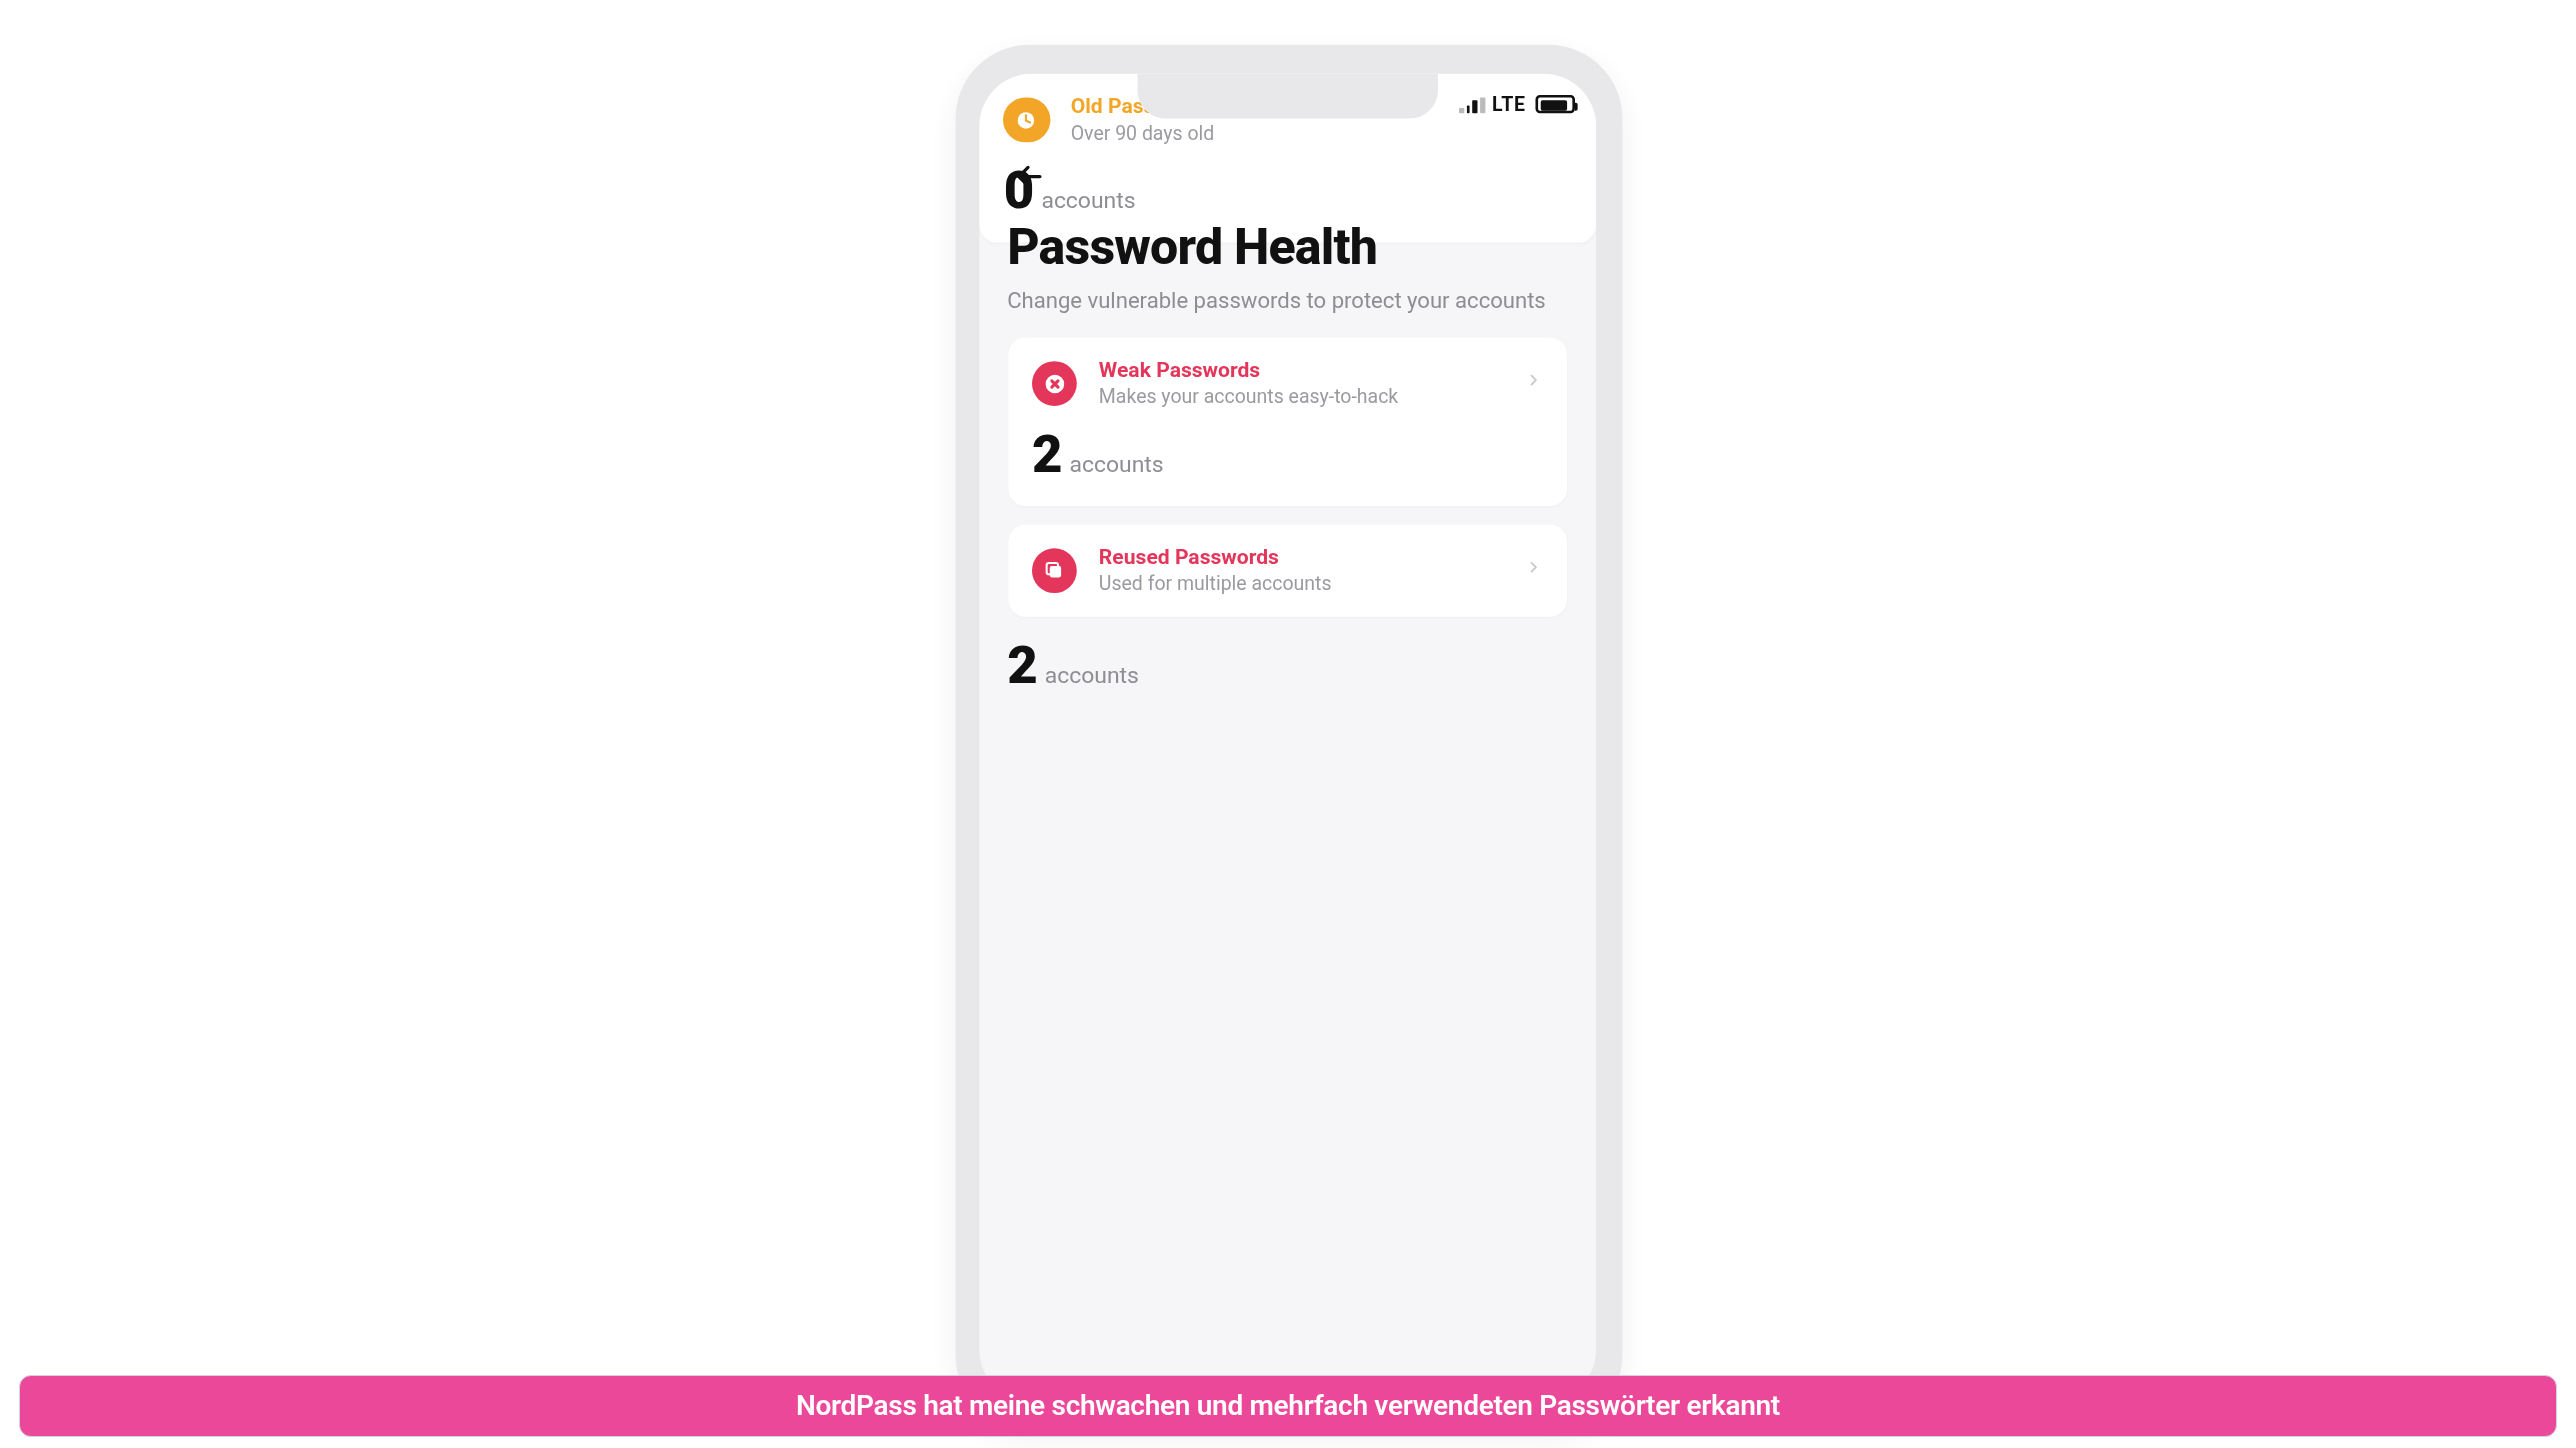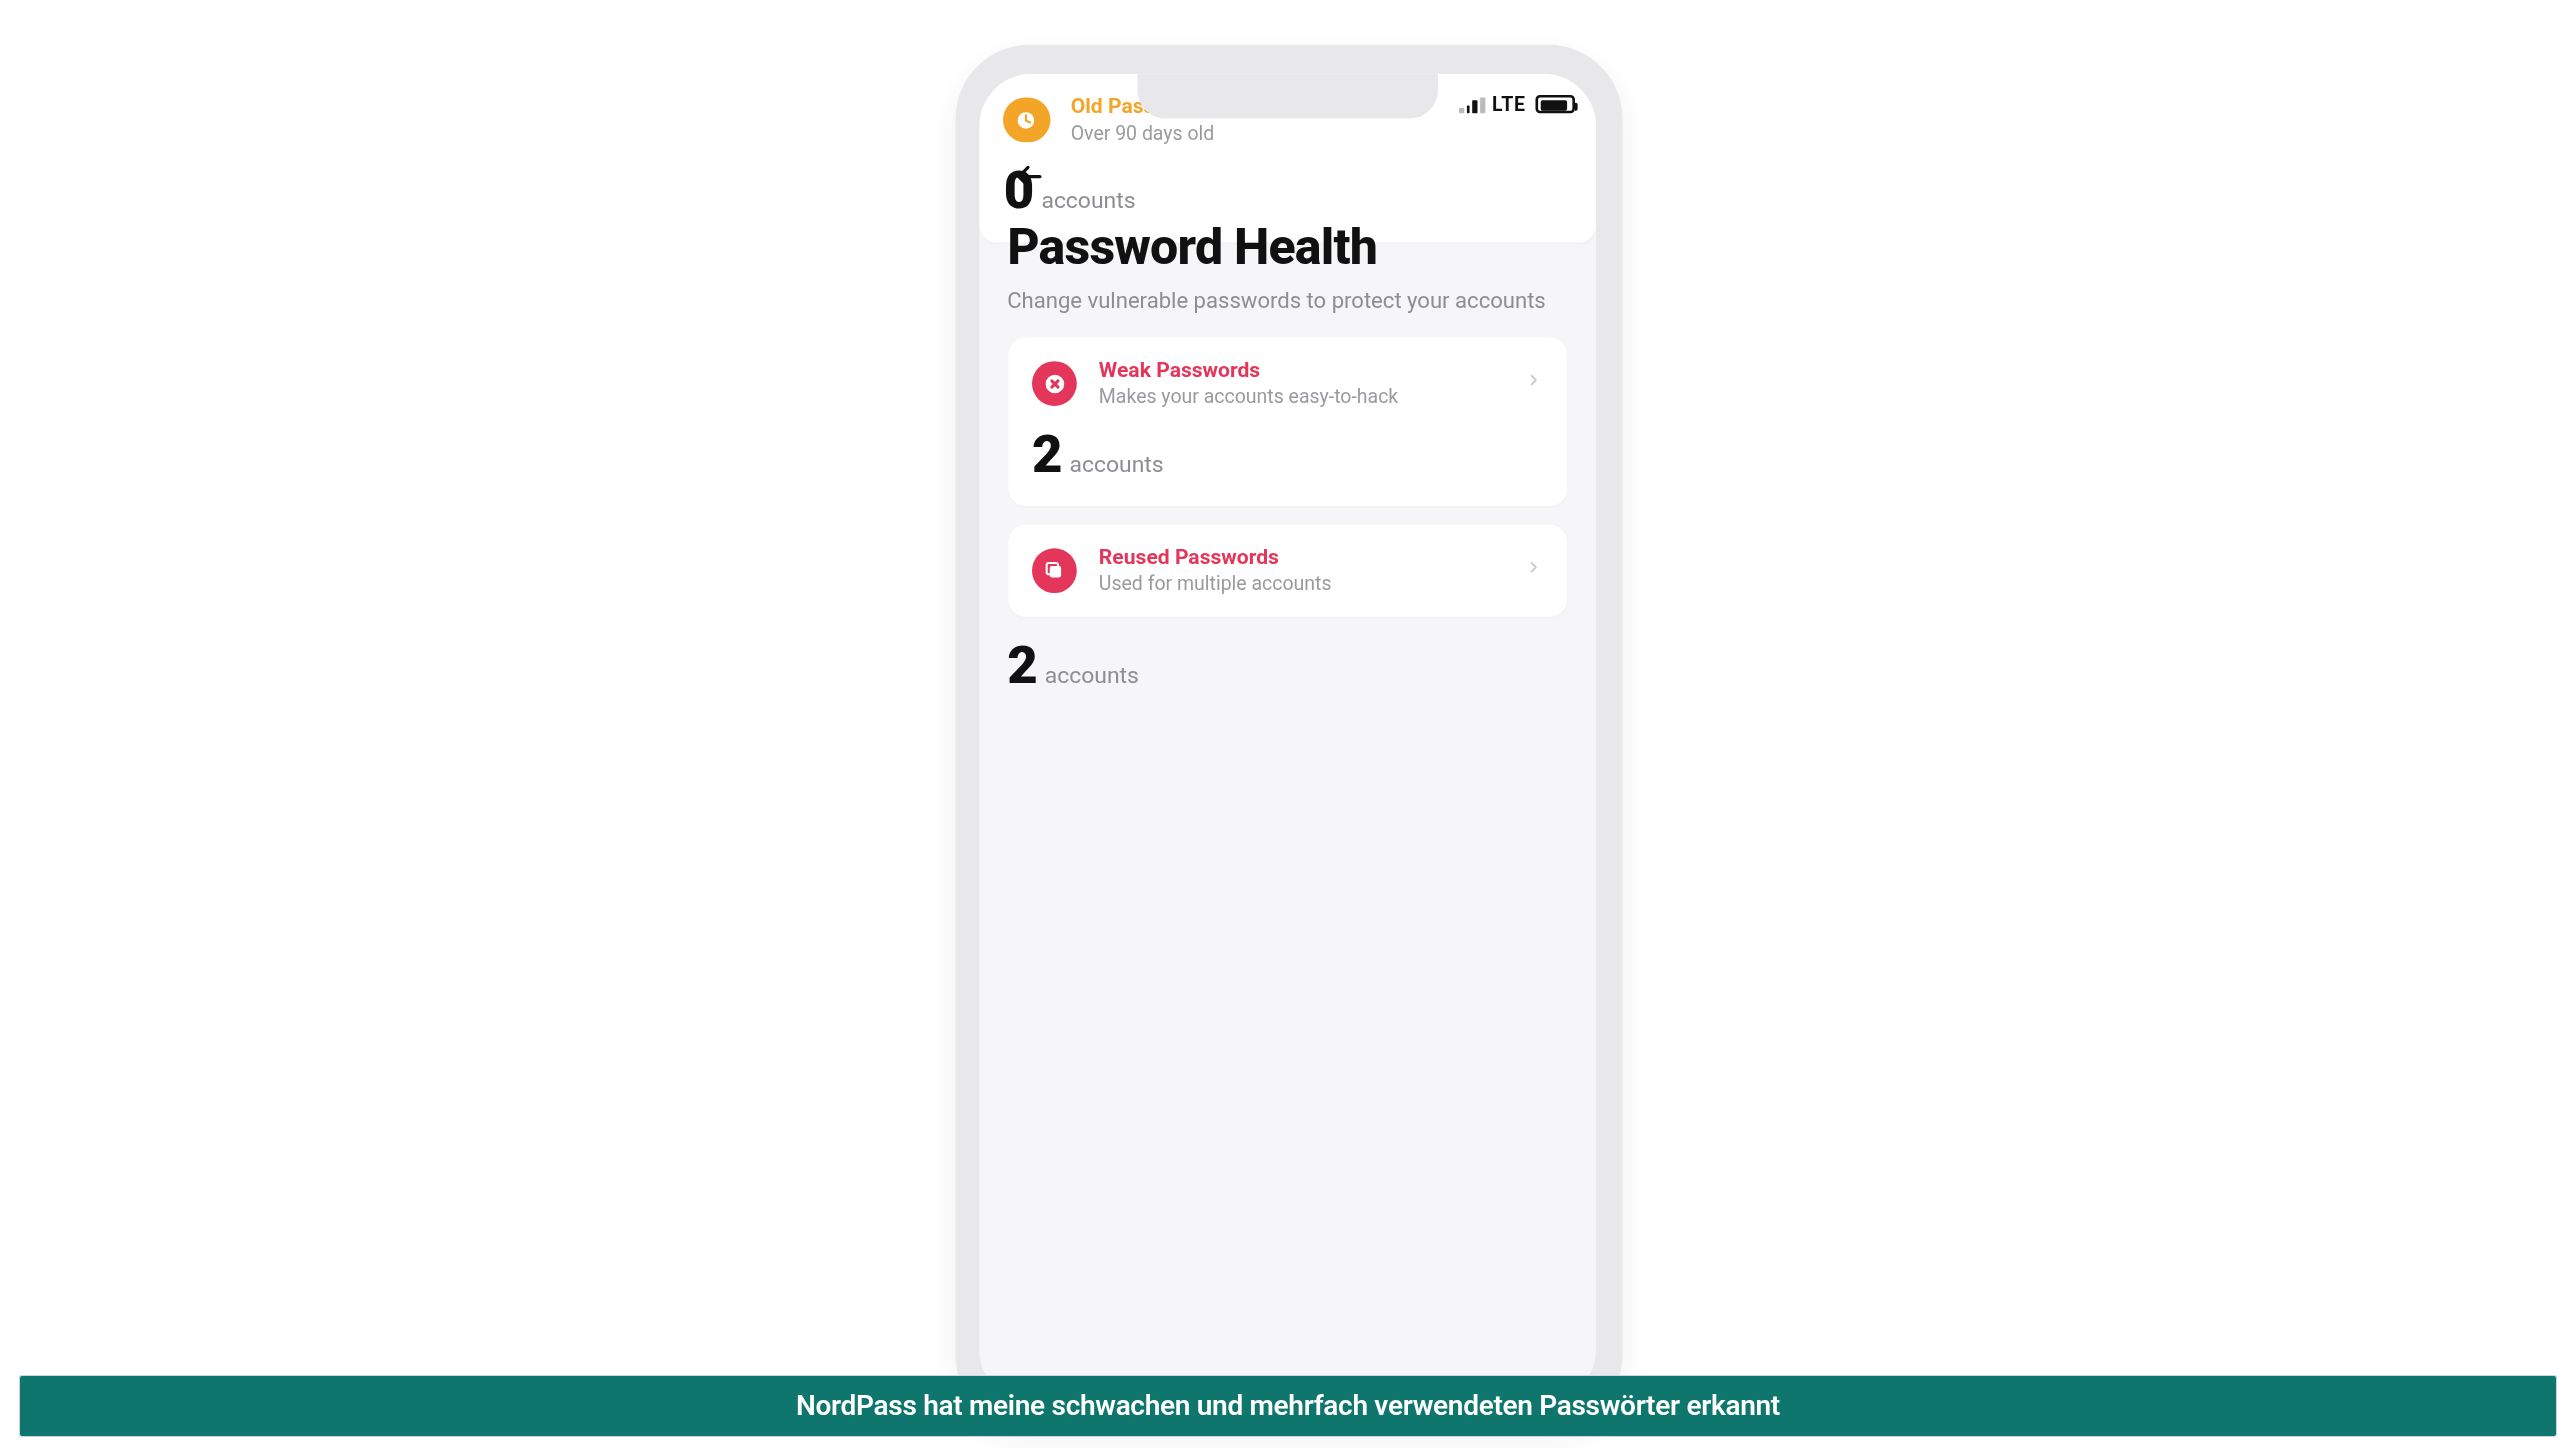--- a/index.html
+++ b/index.html
@@ -133,22 +133,22 @@
   .reused .card-icon { background:#e4365b; }
   .reused .card-title { color:#e4365b; }
   .old .card-icon { background:#f3a527; }
   .old .card-title { color:#f3a527; }
 
   
   .caption {
     position: absolute;
     left: 19px; right: 19px;
     bottom: 12px;
-    background: #0f766e;
-    border-radius: 3px;
+    background: #ec4899;
+    border-radius: 12px;
     border: 1.3px solid #cfd2e4;
     padding: 12px 16px;
     text-align: center;
   }
   .caption-text {
     color: #ffffff;
     font-size: 28px;
     font-weight: 600;
     line-height: 1.28;
     letter-spacing: -0.3px;

